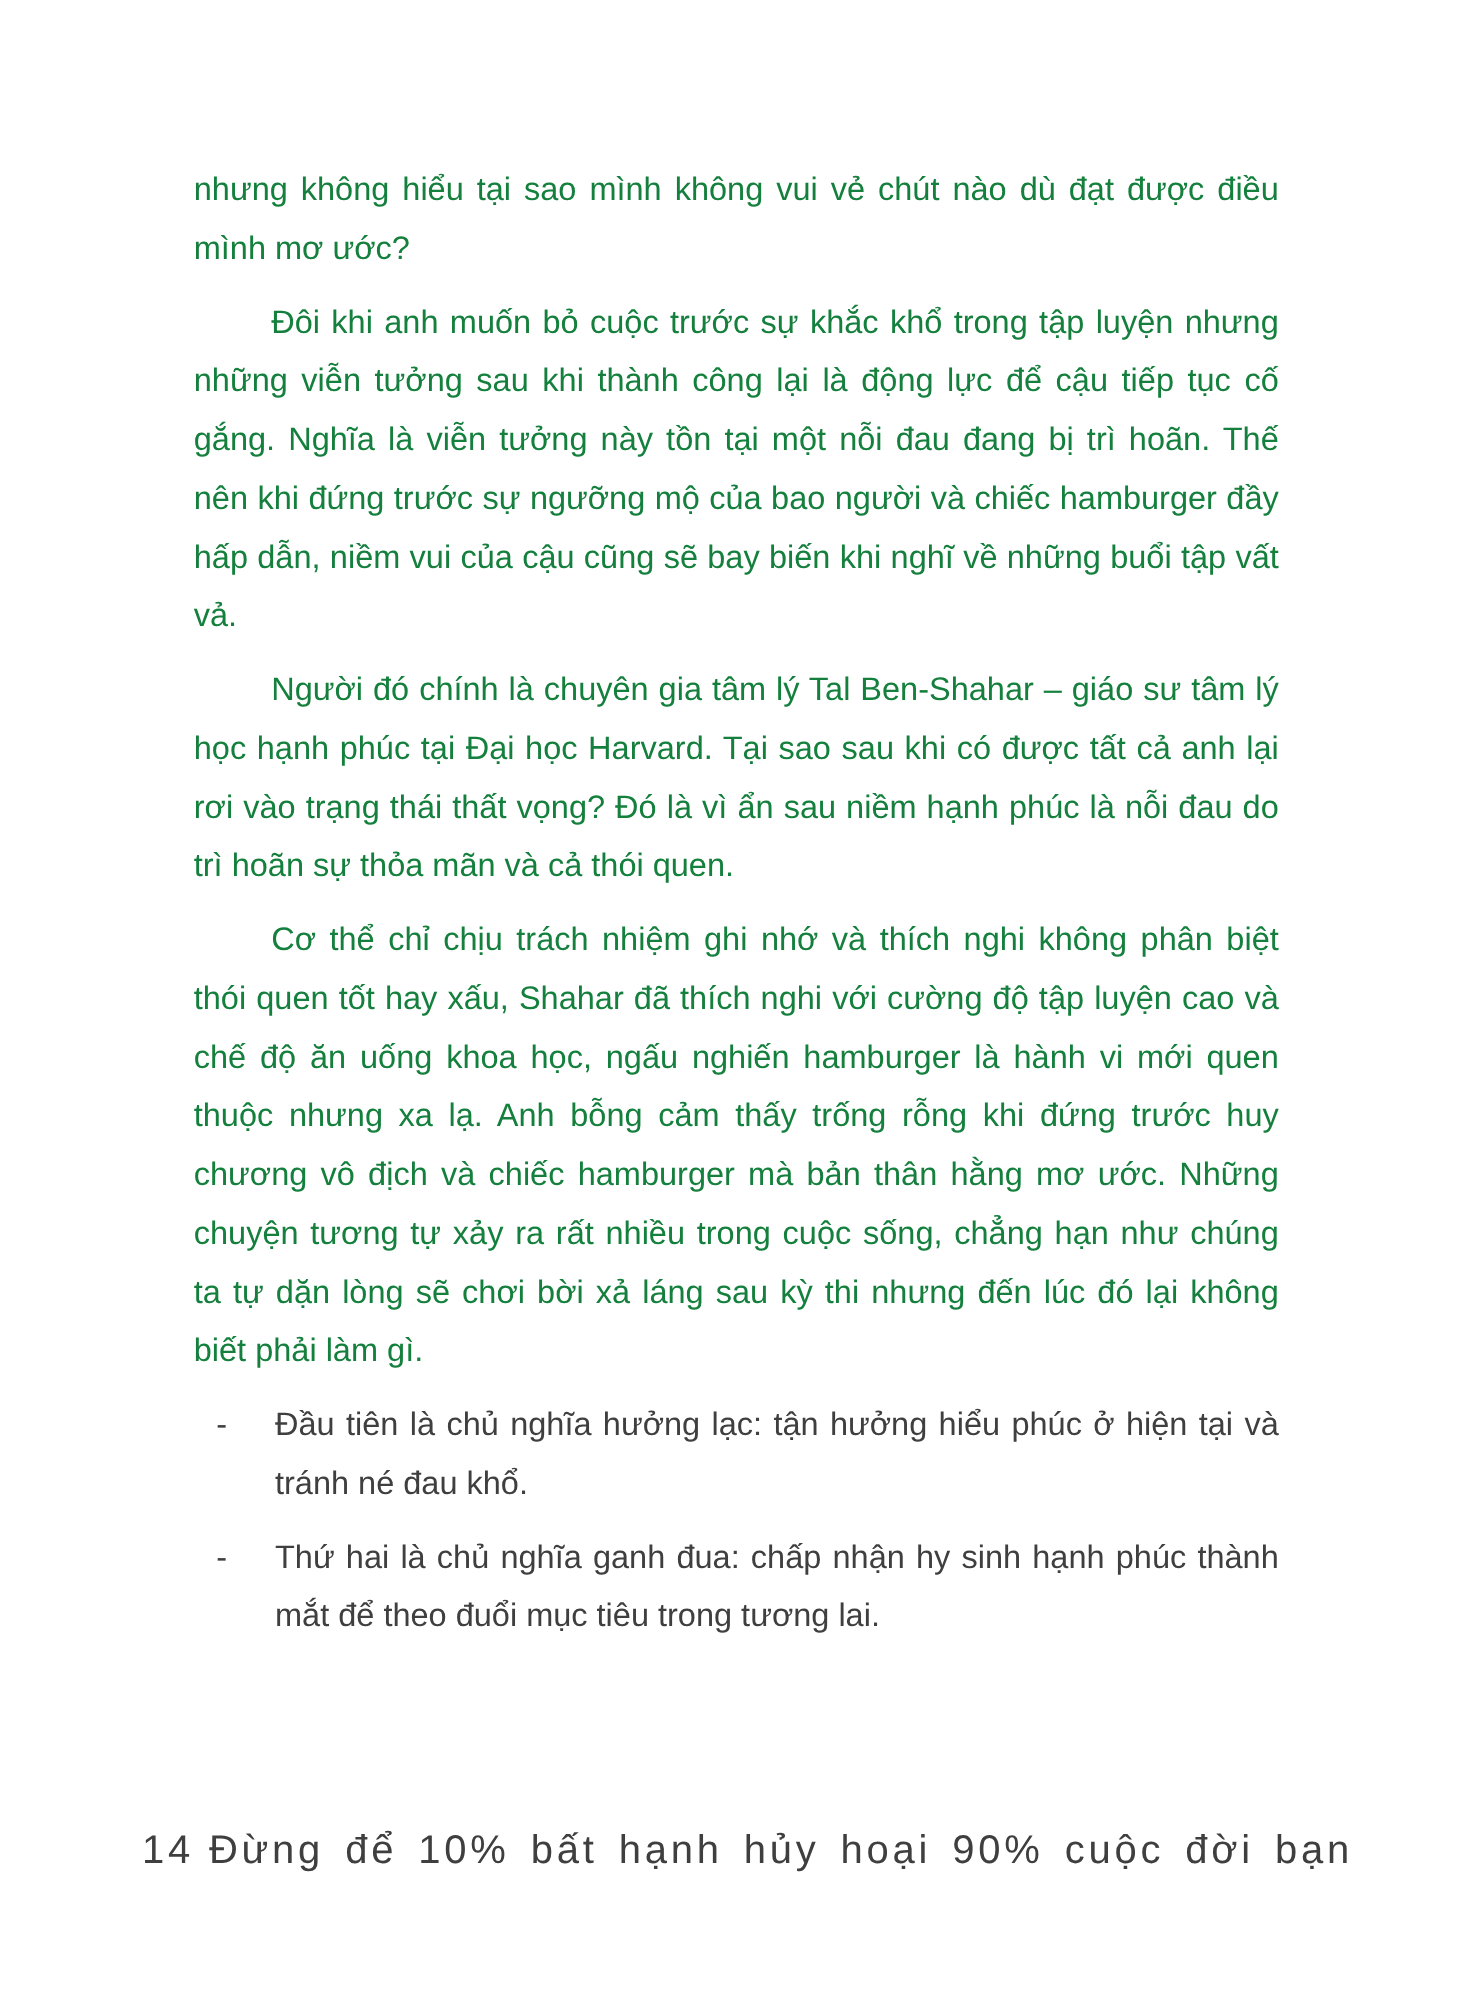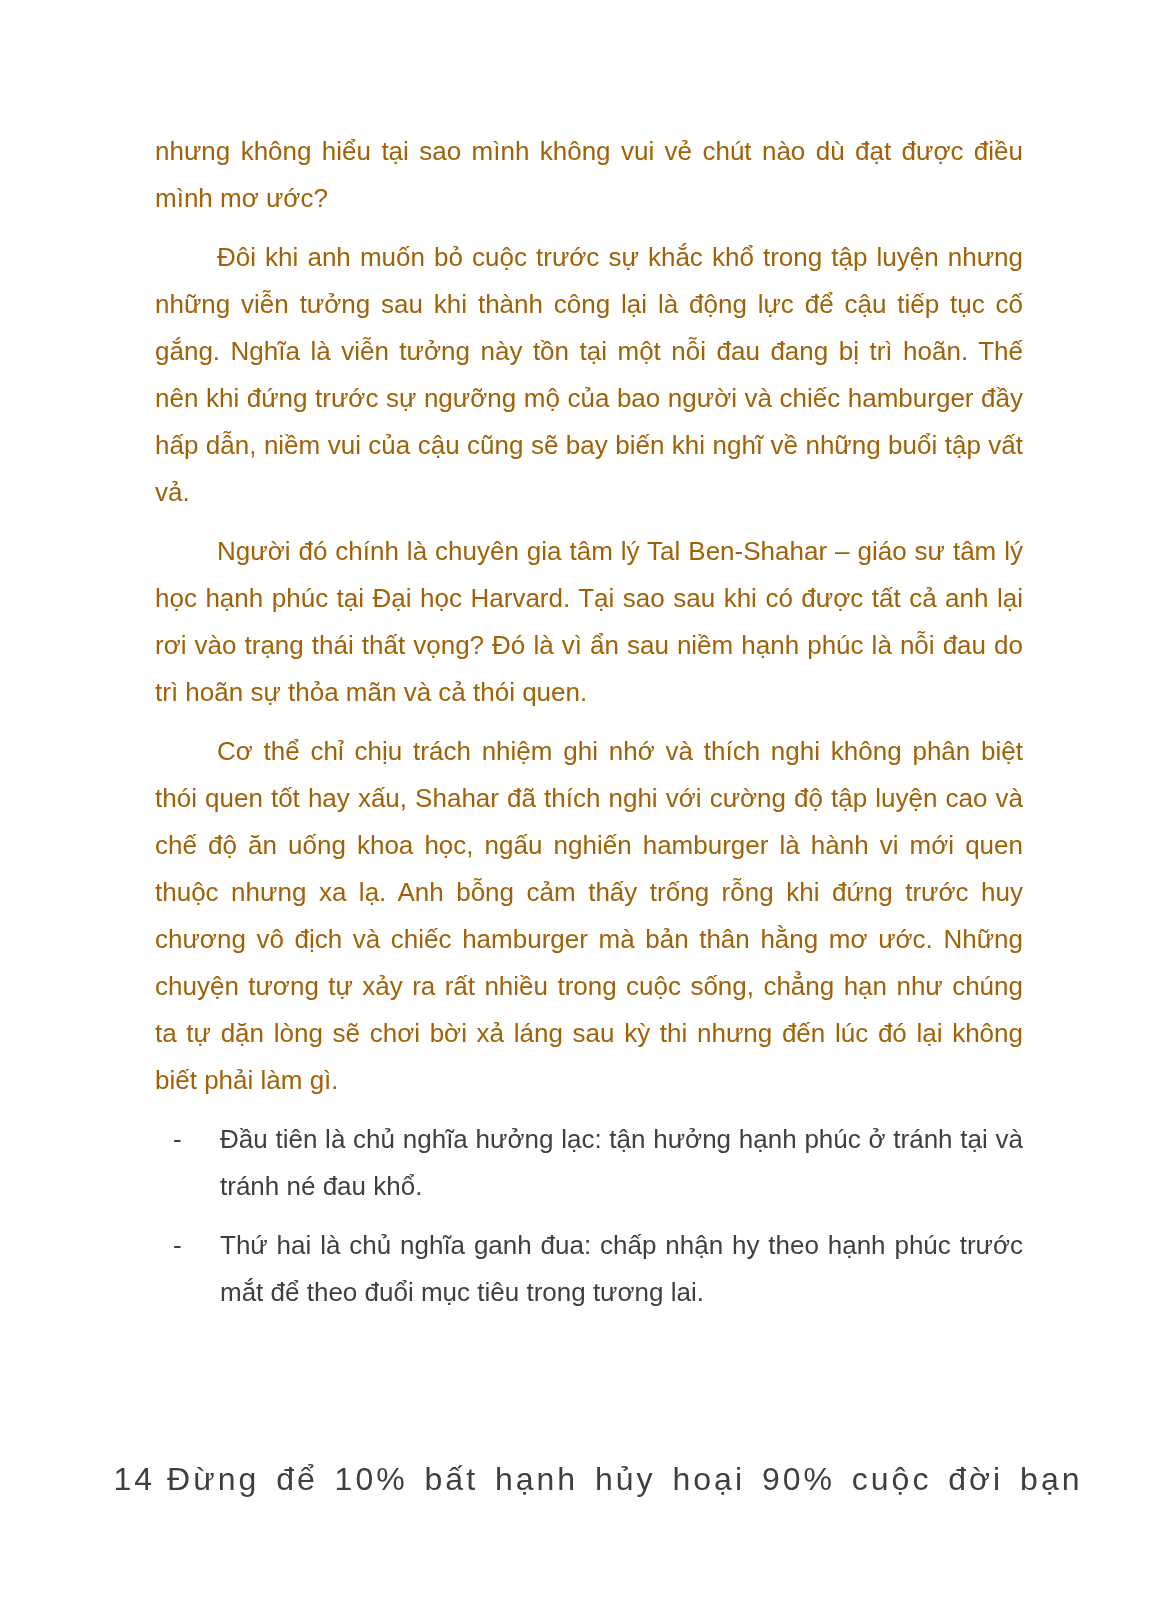--- a/index.html
+++ b/index.html
@@ -24,21 +24,21 @@
     left: 155px;
     top: 128px;
     width: 868px;
   }
   .para {
     margin: 0 0 12px 0;
     font-size: 26px;
     line-height: 47px;
     text-align: justify;
     text-indent: 62px;
-    color: #a16207;
+    color: #15803d;
   }
   .para.continuation {
     text-indent: 0;
   }
   .bullet-item {
     display: flex;
     margin: 0 0 12px 0;
     font-size: 26px;
     line-height: 47px;
     color: #3f3f3f;
@@ -82,26 +82,26 @@
 
     <p class="para">Người đó chính là chuyên gia tâm lý Tal Ben-Shahar – giáo sư tâm lý học hạnh phúc tại Đại học Harvard. Tại sao sau khi có được tất cả anh lại rơi vào trạng thái thất vọng? Đó là vì ẩn sau niềm hạnh phúc là nỗi đau do trì hoãn sự thỏa mãn và cả thói quen.</p>
 
     <p class="para">Cơ thể chỉ chịu trách nhiệm ghi nhớ và thích nghi không phân biệt thói quen tốt hay xấu, Shahar đã thích nghi với cường độ tập luyện cao và chế độ ăn uống khoa học, ngấu nghiến hamburger là hành vi mới quen thuộc nhưng xa lạ. Anh bỗng cảm thấy trống rỗng khi đứng trước huy chương vô địch và chiếc hamburger mà bản thân hằng mơ ước. Những chuyện tương tự xảy ra rất nhiều trong cuộc sống, chẳng hạn như chúng ta tự dặn lòng sẽ chơi bời xả láng sau kỳ thi nhưng đến lúc đó lại không biết phải làm gì.</p>
 
 
     <div class="bullet-list">
 
       <div class="bullet-item">
         <span class="bullet-marker">-</span>
-        <span class="bullet-text">Đầu tiên là chủ nghĩa hưởng lạc: tận hưởng hạnh phúc ở tránh tại và tránh né đau khổ.</span>
+        <span class="bullet-text">Đầu tiên là chủ nghĩa hưởng lạc: tận hưởng hiểu phúc ở hiện tại và tránh né đau khổ.</span>
       </div>
 
       <div class="bullet-item">
         <span class="bullet-marker">-</span>
-        <span class="bullet-text">Thứ hai là chủ nghĩa ganh đua: chấp nhận hy theo hạnh phúc trước mắt để theo đuổi mục tiêu trong tương lai.</span>
+        <span class="bullet-text">Thứ hai là chủ nghĩa ganh đua: chấp nhận hy sinh hạnh phúc thành mắt để theo đuổi mục tiêu trong tương lai.</span>
       </div>
 
     </div>
 
   </div>
 
   <div class="footer">
     <span class="page-number">14</span><span>Đừng để 10% bất hạnh hủy hoại 90% cuộc đời bạn</span>
   </div>
 

